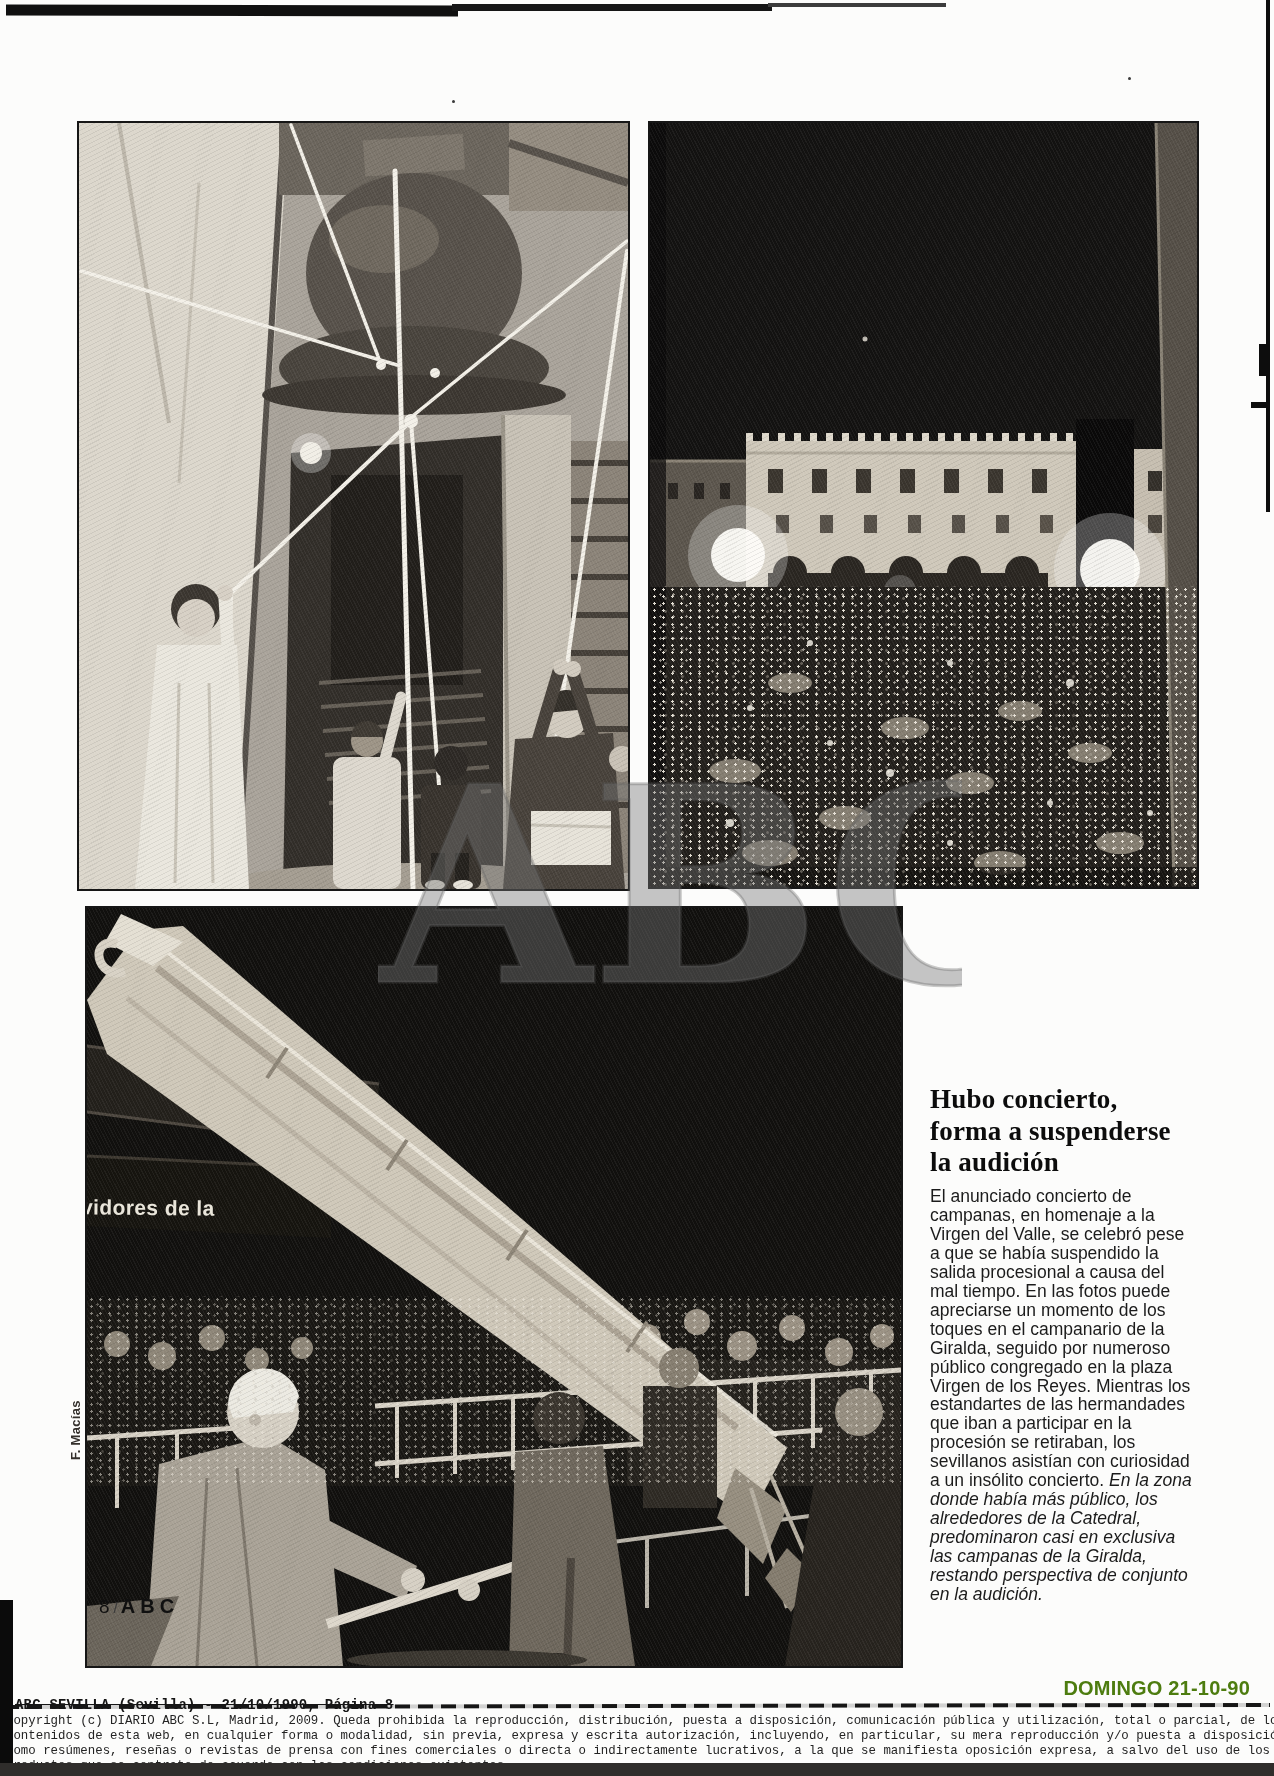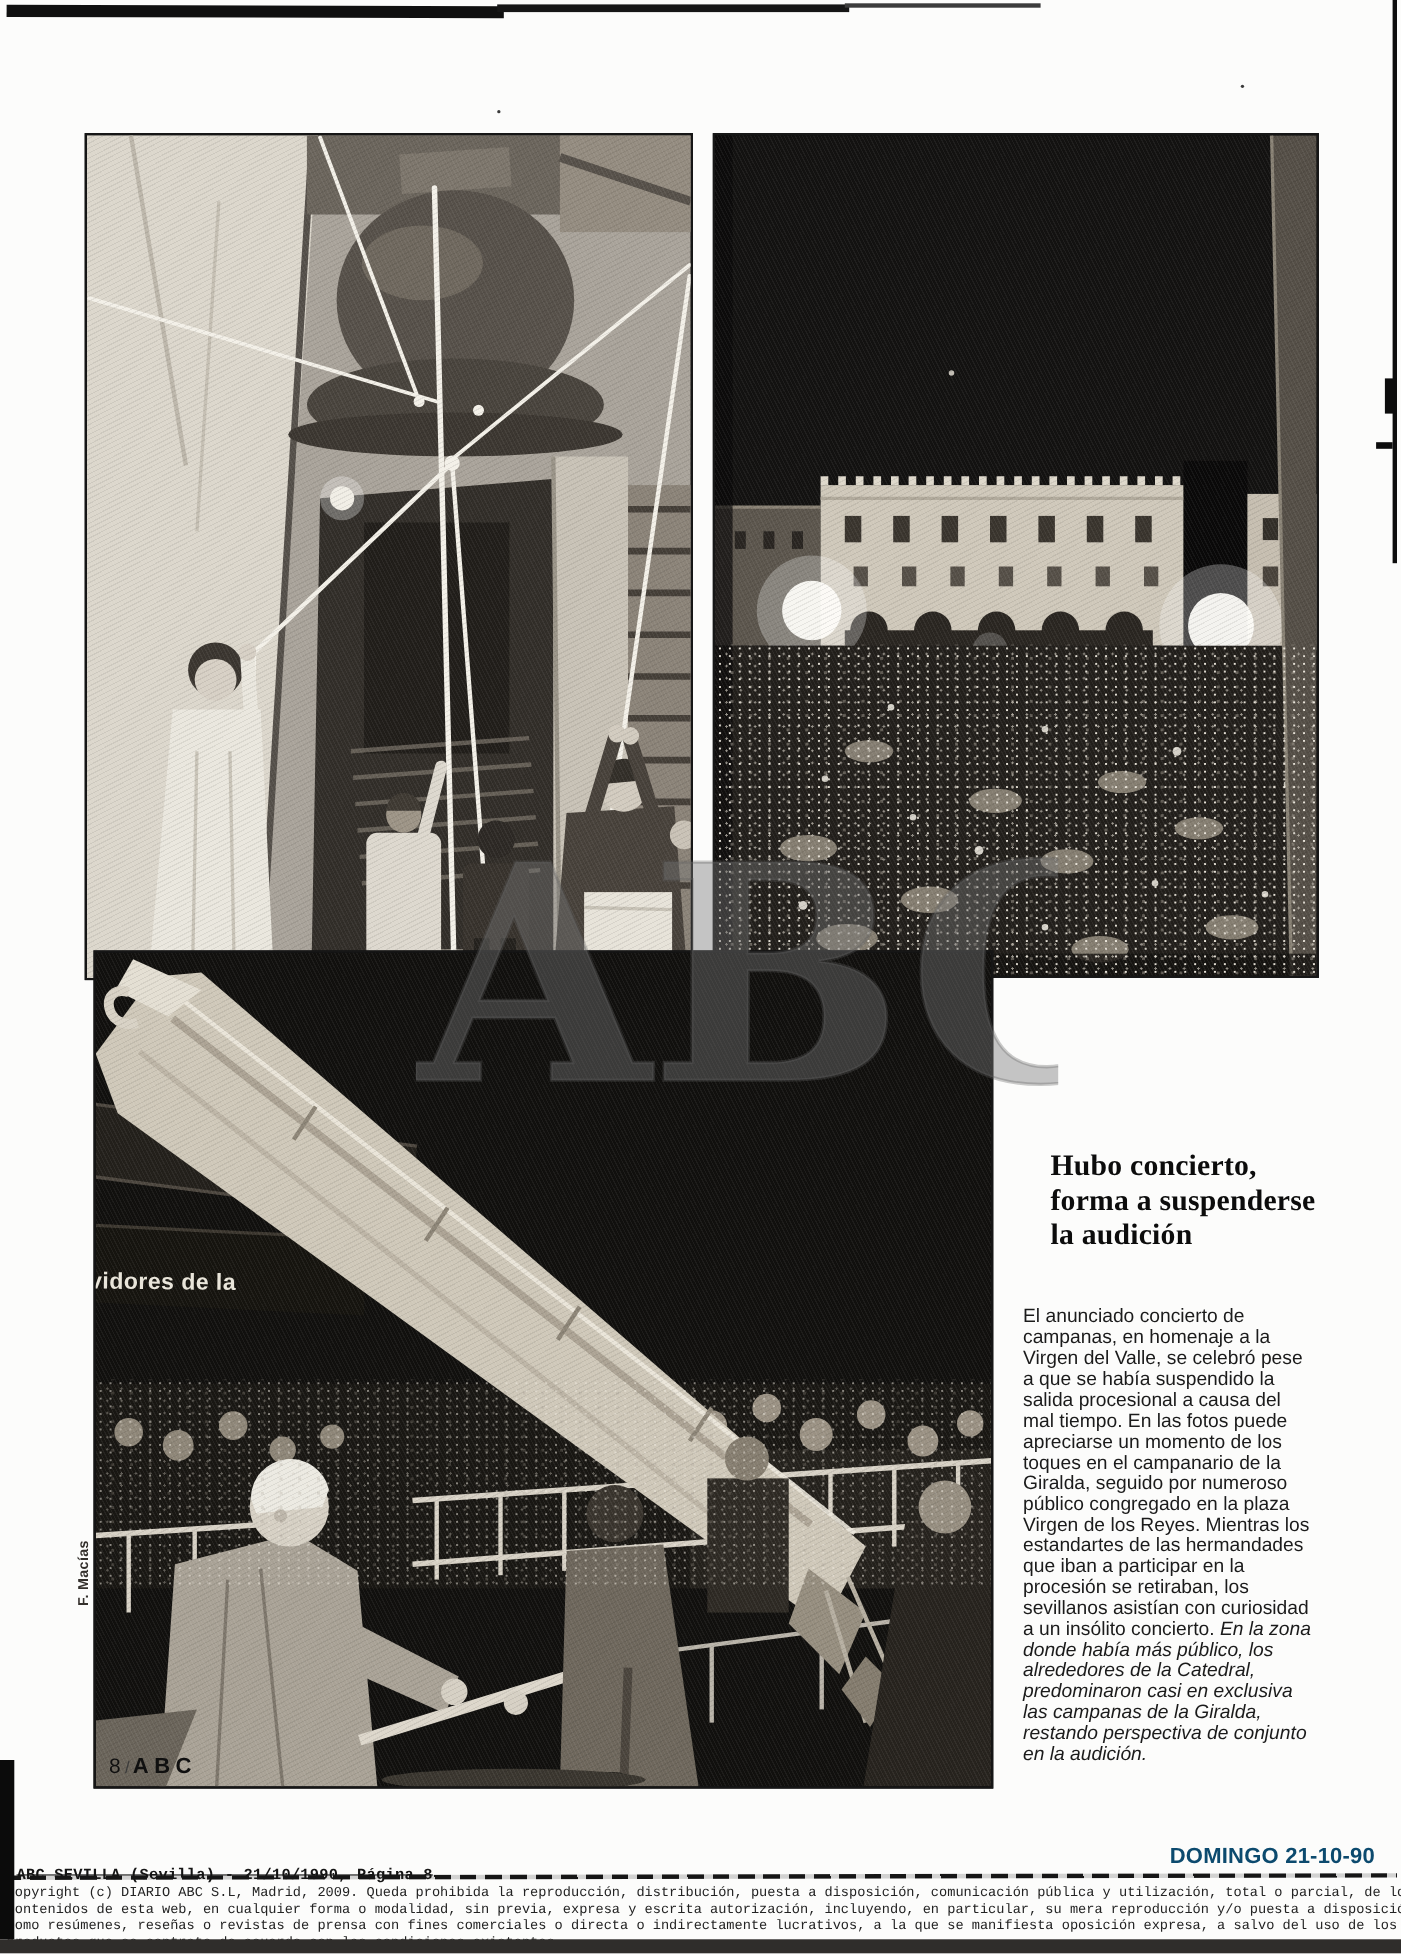--- a/index.html
+++ b/index.html
@@ -16,21 +16,21 @@
   .right-blob{left:1259px;top:344px;width:11px;height:32px;background:#0d0d0d;}
   .right-tick{left:1251px;top:402px;width:15px;height:6px;background:#0d0d0d;}
   .left-bar{left:0;top:1600px;width:13px;height:163px;background:#0b0b0b;z-index:9;}
   .bottom-band{left:0;top:1763px;width:1274px;height:13px;background:#2f2d2b;z-index:10;}
   .speck{width:3px;height:3px;background:#3a3a3a;border-radius:50%;}
   
   .photo{position:absolute;border:2px solid #161616;box-sizing:border-box;overflow:hidden;background:#111;z-index:1;}
   .photo svg{position:absolute;left:0;top:0;width:100%;height:100%;}
   #photo1{left:77px;top:121px;width:553px;height:770px;}
   #photo2{left:648px;top:121px;width:551px;height:768px;}
-  #photo3{left:85px;top:864px;width:818px;height:762px;}
+  #photo3{left:85px;top:906px;width:818px;height:762px;}
   .grain{position:absolute;left:0;top:0;right:0;bottom:0;
     background-image:
       repeating-linear-gradient(63deg, rgba(255,255,255,.055) 0 1px, transparent 1px 3px),
       repeating-linear-gradient(-27deg, rgba(0,0,0,.07) 0 1px, transparent 1px 4px);
   }
   .crowd-dots{position:absolute;
     background-image:
       radial-gradient(circle, rgba(238,233,222,.95) 0 1.1px, transparent 1.3px),
       radial-gradient(circle, rgba(205,199,188,.7) 0 1px, transparent 1.2px),
       radial-gradient(circle, rgba(165,158,147,.5) 0 1.3px, transparent 1.5px);
@@ -40,27 +40,27 @@
   .sign-text{position:absolute;left:-6px;top:288px;z-index:3;
     font:bold 21px/24px "Liberation Sans",sans-serif;color:#e9e5da;
     letter-spacing:.4px;transform:rotate(.6deg);white-space:nowrap;}
   
   #watermark{left:378px;top:778px;width:584px;height:228px;z-index:6;pointer-events:none;}
   
   .credit{left:68px;top:1460px;width:72px;height:16px;transform:rotate(-90deg);
     transform-origin:0 0;font:bold 13px/16px "Liberation Sans",sans-serif;
     color:#34302c;letter-spacing:.3px;white-space:nowrap;z-index:4;}
   
-  .headline{left:930px;top:1044px;width:272px;z-index:4;
-    font:bold 27px/31.5px "Liberation Serif",serif;color:#0c0c0c;letter-spacing:.2px;margin-left:25px;}
+  .headline{left:930px;top:1084px;width:272px;z-index:4;
+    font:bold 27px/31.5px "Liberation Serif",serif;color:#0c0c0c;letter-spacing:.2px;}
   .bodytext{left:930px;top:1187px;width:266px;z-index:4;
     font:17.5px/18.95px "Liberation Sans",sans-serif;color:#1b1b1b;}
   .bodytext i{}
   .dateline{left:930px;top:1677px;width:320px;text-align:right;z-index:4;
-    font:600 20px/22px "Liberation Sans",sans-serif;color:#0c4a6e;letter-spacing:.2px;}
+    font:600 20px/22px "Liberation Sans",sans-serif;color:#4d7c0f;letter-spacing:.2px;}
   
   .pagefoot{left:99px;top:1596px;z-index:4;color:#101010;white-space:nowrap;}
   .pagefoot .num{font:19px/20px "Liberation Sans",sans-serif;}
   .pagefoot .sep{font:15px/20px "Liberation Sans",sans-serif;margin:0 3px 0 4px;color:#3a3a3a;}
   .pagefoot .brand{font:bold 20px/20px "Liberation Sans",sans-serif;letter-spacing:5px;}
   
   .source-line{left:15px;top:1697px;z-index:5;white-space:nowrap;
     font:bold 14px/16px "Liberation Mono",monospace;color:#151515;
     text-decoration:line-through;letter-spacing:.2px;}
   .squiggle{left:4px;top:1704px;width:1266px;height:4px;z-index:7;

